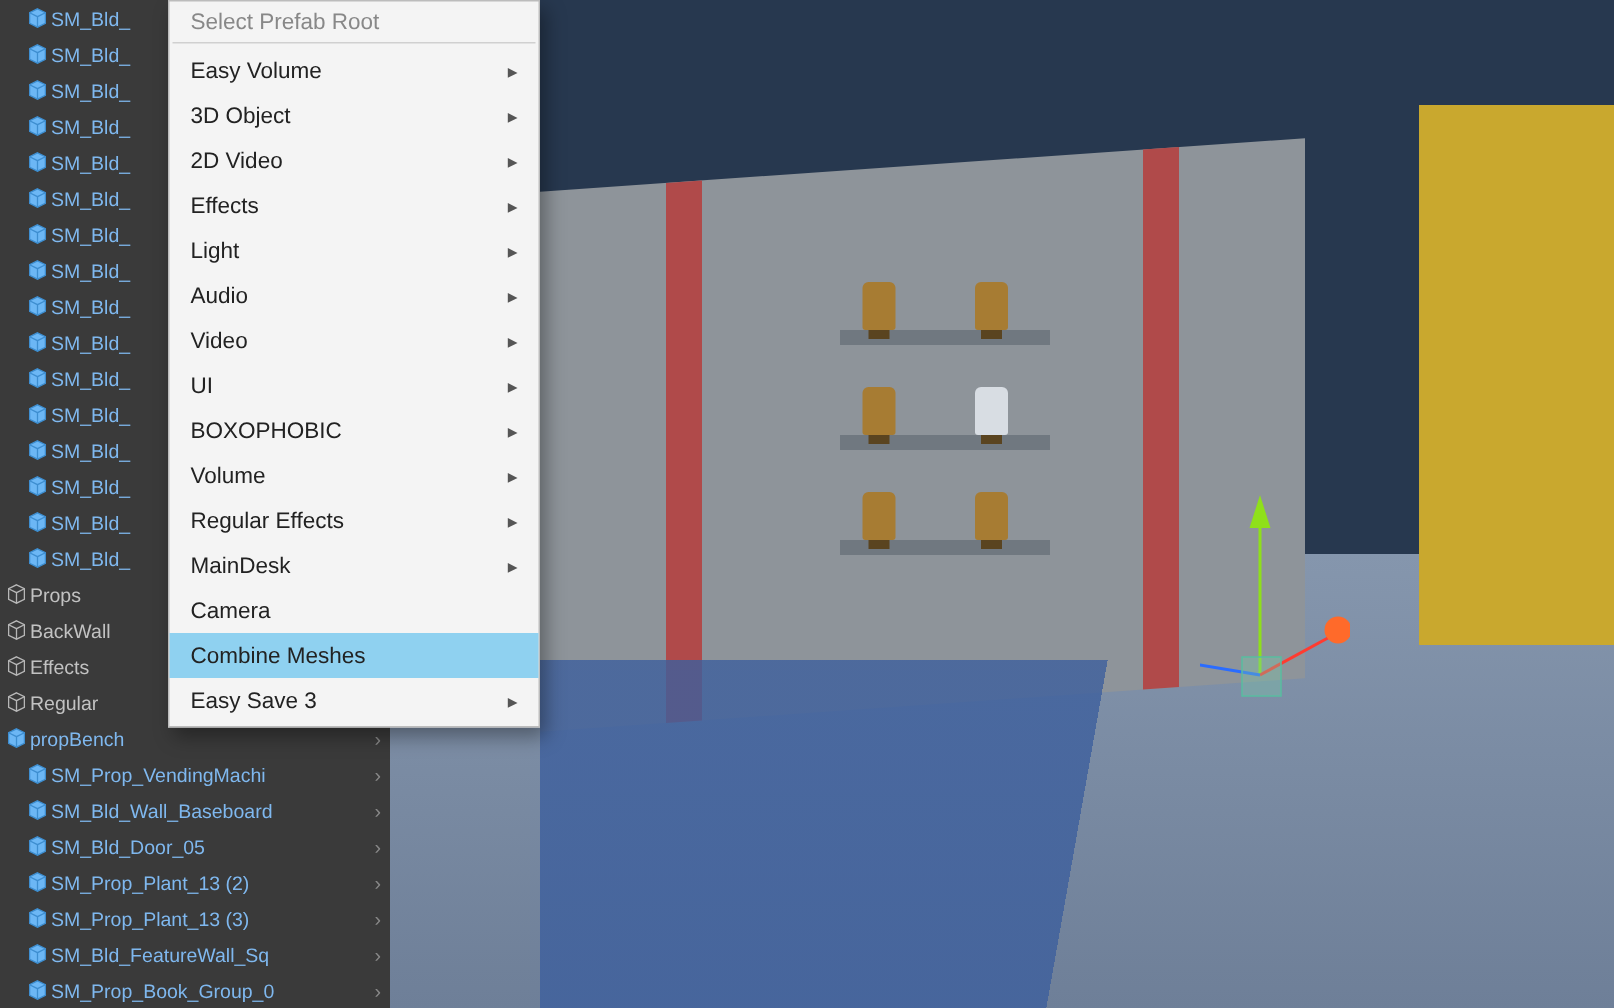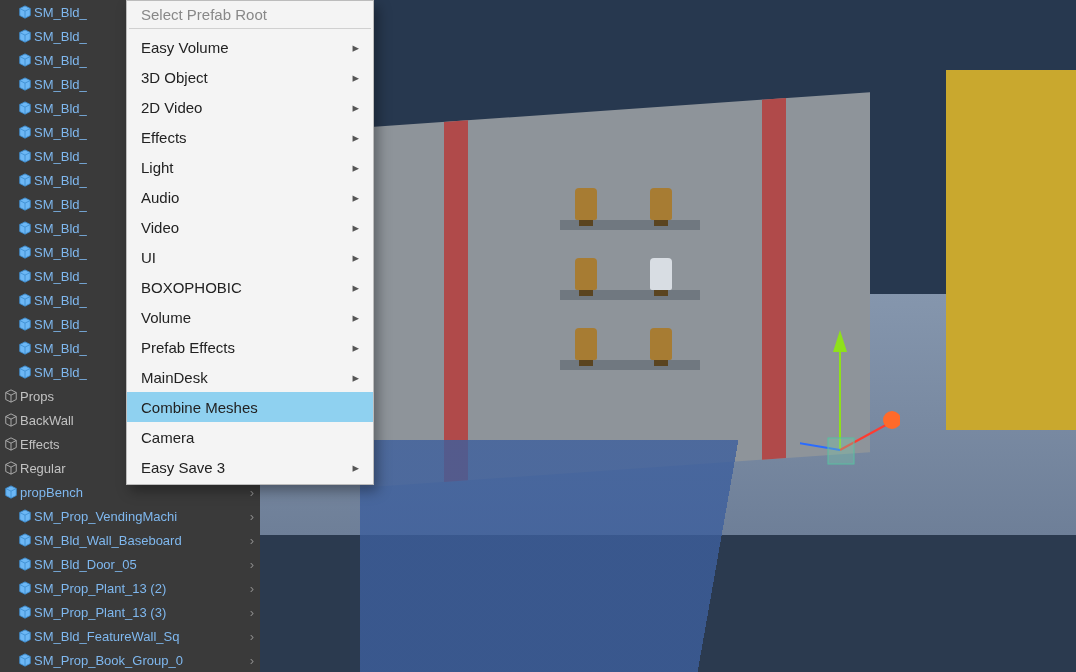--- a/index.html
+++ b/index.html
@@ -1,17 +1,17 @@
 <!DOCTYPE html>
 <html><head>
 <meta charset="utf-8">
 <style>
   * { margin: 0; padding: 0; box-sizing: border-box; font-family: "Segoe UI", Arial, sans-serif; }
   html, body { width: 1076px; height: 672px; overflow: hidden; background: #2b3a4f; }
-  .root { position: relative; width: 1076px; height: 535px; }
+  .root { position: relative; width: 1076px; height: 672px; }
 
   
   .scene { position: absolute; left: 0; top: 0; right: 0; bottom: 0;
            background: linear-gradient(to bottom, #27384f 0%, #27384f 55%, #8596ad 55%, #6e7f98 100%); }
   .wall  { position: absolute; left: 360px; top: 110px; width: 510px; height: 360px;
            background: #8e949a; transform: skewY(-4deg); }
   .wall .stripe { position: absolute; top: 0; bottom: 0; width: 24px; background: #b04a4a; }
   .wall .stripe.l { left: 84px; }
   .wall .stripe.r { right: 84px; }
   .shelf { position: absolute; left: 560px; width: 140px; height: 10px; background: #707880; }
@@ -31,21 +31,21 @@
   .hline { display:flex; align-items:center; height:24px; padding-left:4px; gap:2px; white-space:nowrap;
            color:#7fb8ef; }
   .hline.grey { color:#c2c2c2; }
   .hline .chev { margin-left:auto; margin-right:6px; color:#888; font-size:13px; }
   .hline .cube { width:14px; height:14px; flex:0 0 14px; display:inline-block; }
   .hline .cube svg { display:block; }
   .hline.indent1 { padding-left:18px; }
   .hline.indent0 { padding-left:4px; }
 
   
-  .menu { position:absolute; left:126px; top:0; width:248px;
+  .menu { position:absolute; left:112px; top:0; width:248px;
           background:#f4f4f4; border:1px solid #bcbcbc; box-shadow:4px 6px 12px rgba(0,0,0,.35);
           font-size:15px; color:#222; padding:2px 0; }
   .menu .mi { display:flex; align-items:center; height:30px; padding:0 14px; cursor:default; }
   .menu .mi .arr { margin-left:auto; color:#555; font-size:13px; }
   .menu .mi.hl { background:#8fd1f0; }
   .menu .sep { height:1px; margin:3px 2px; background:#d0d0d0; }
   .menu .mi.trunc { color:#888; height:22px; padding-top:0; }
 </style>
 </head>
 <body>
@@ -387,33 +387,33 @@
         </div>
         <div class="mi">
           <span>BOXOPHOBIC</span>
           <span class="arr">▸</span>
         </div>
         <div class="mi">
           <span>Volume</span>
           <span class="arr">▸</span>
         </div>
         <div class="mi">
-          <span>Prefab Effects</span>
+          <span>Regular Effects</span>
           <span class="arr">▸</span>
         </div>
         <div class="mi">
           <span>MainDesk</span>
           <span class="arr">▸</span>
+        </div>
+        <div class="mi">
+          <span>Camera</span>
         </div>
         <div class="mi hl">
           <span>Combine Meshes</span>
         </div>
         <div class="mi">
-          <span>Camera</span>
-        </div>
-        <div class="mi">
           <span>Easy Save 3</span>
           <span class="arr">▸</span>
         </div>
       </div>
 </div>
 
 </div>
 
 </body></html>

